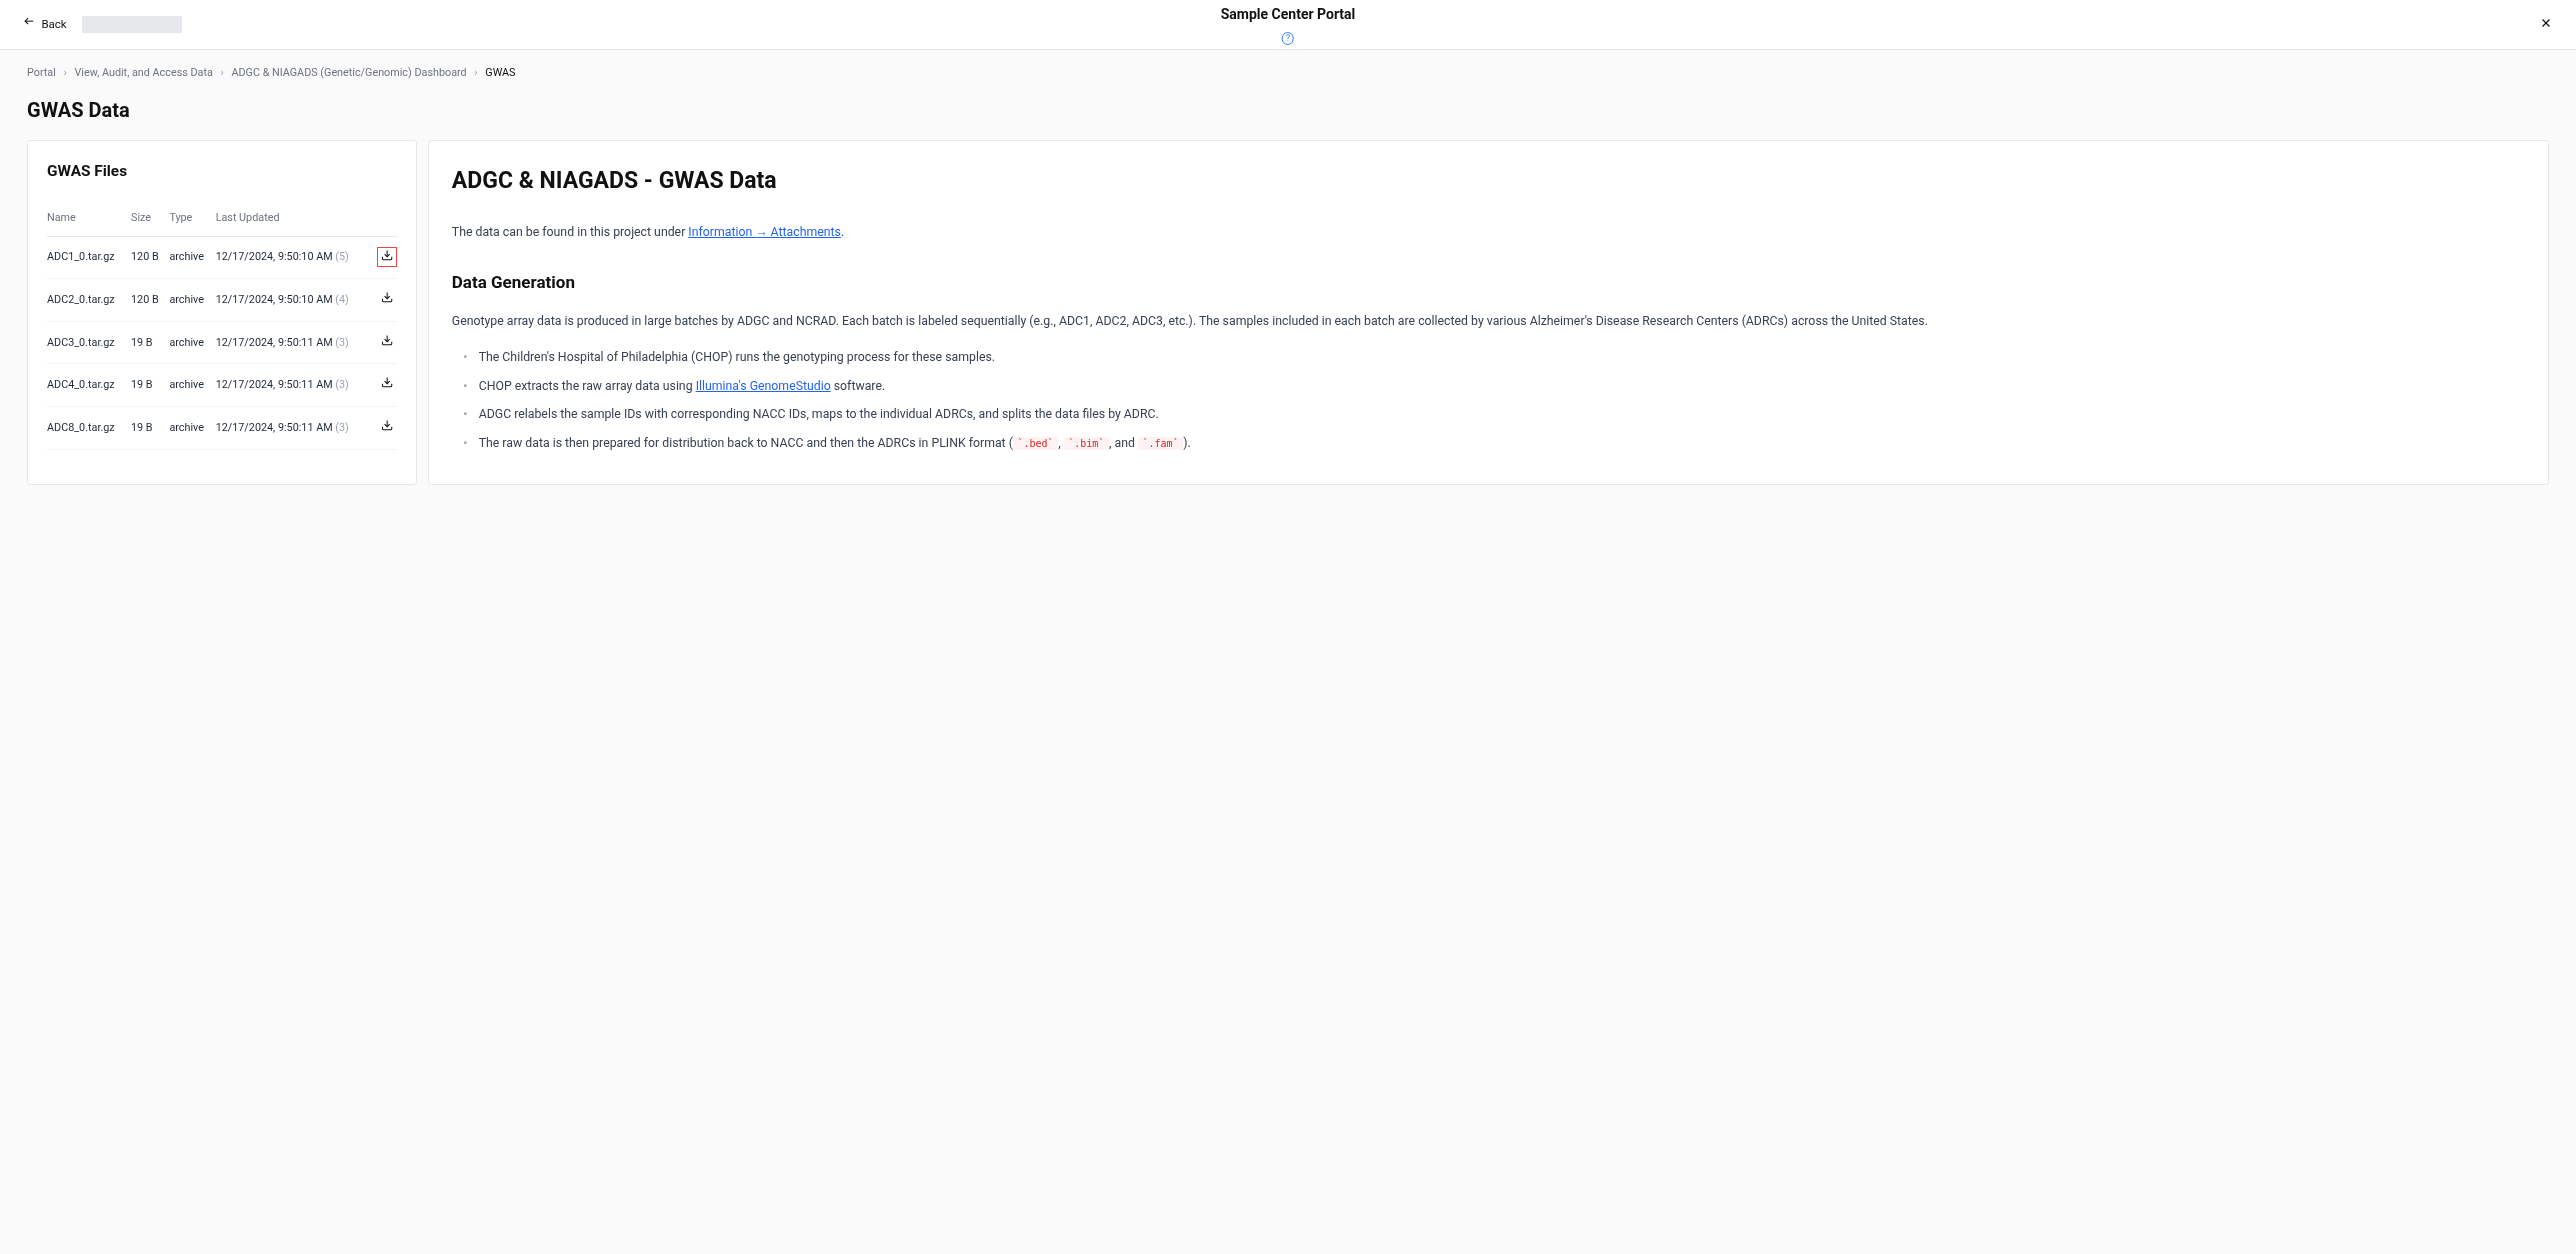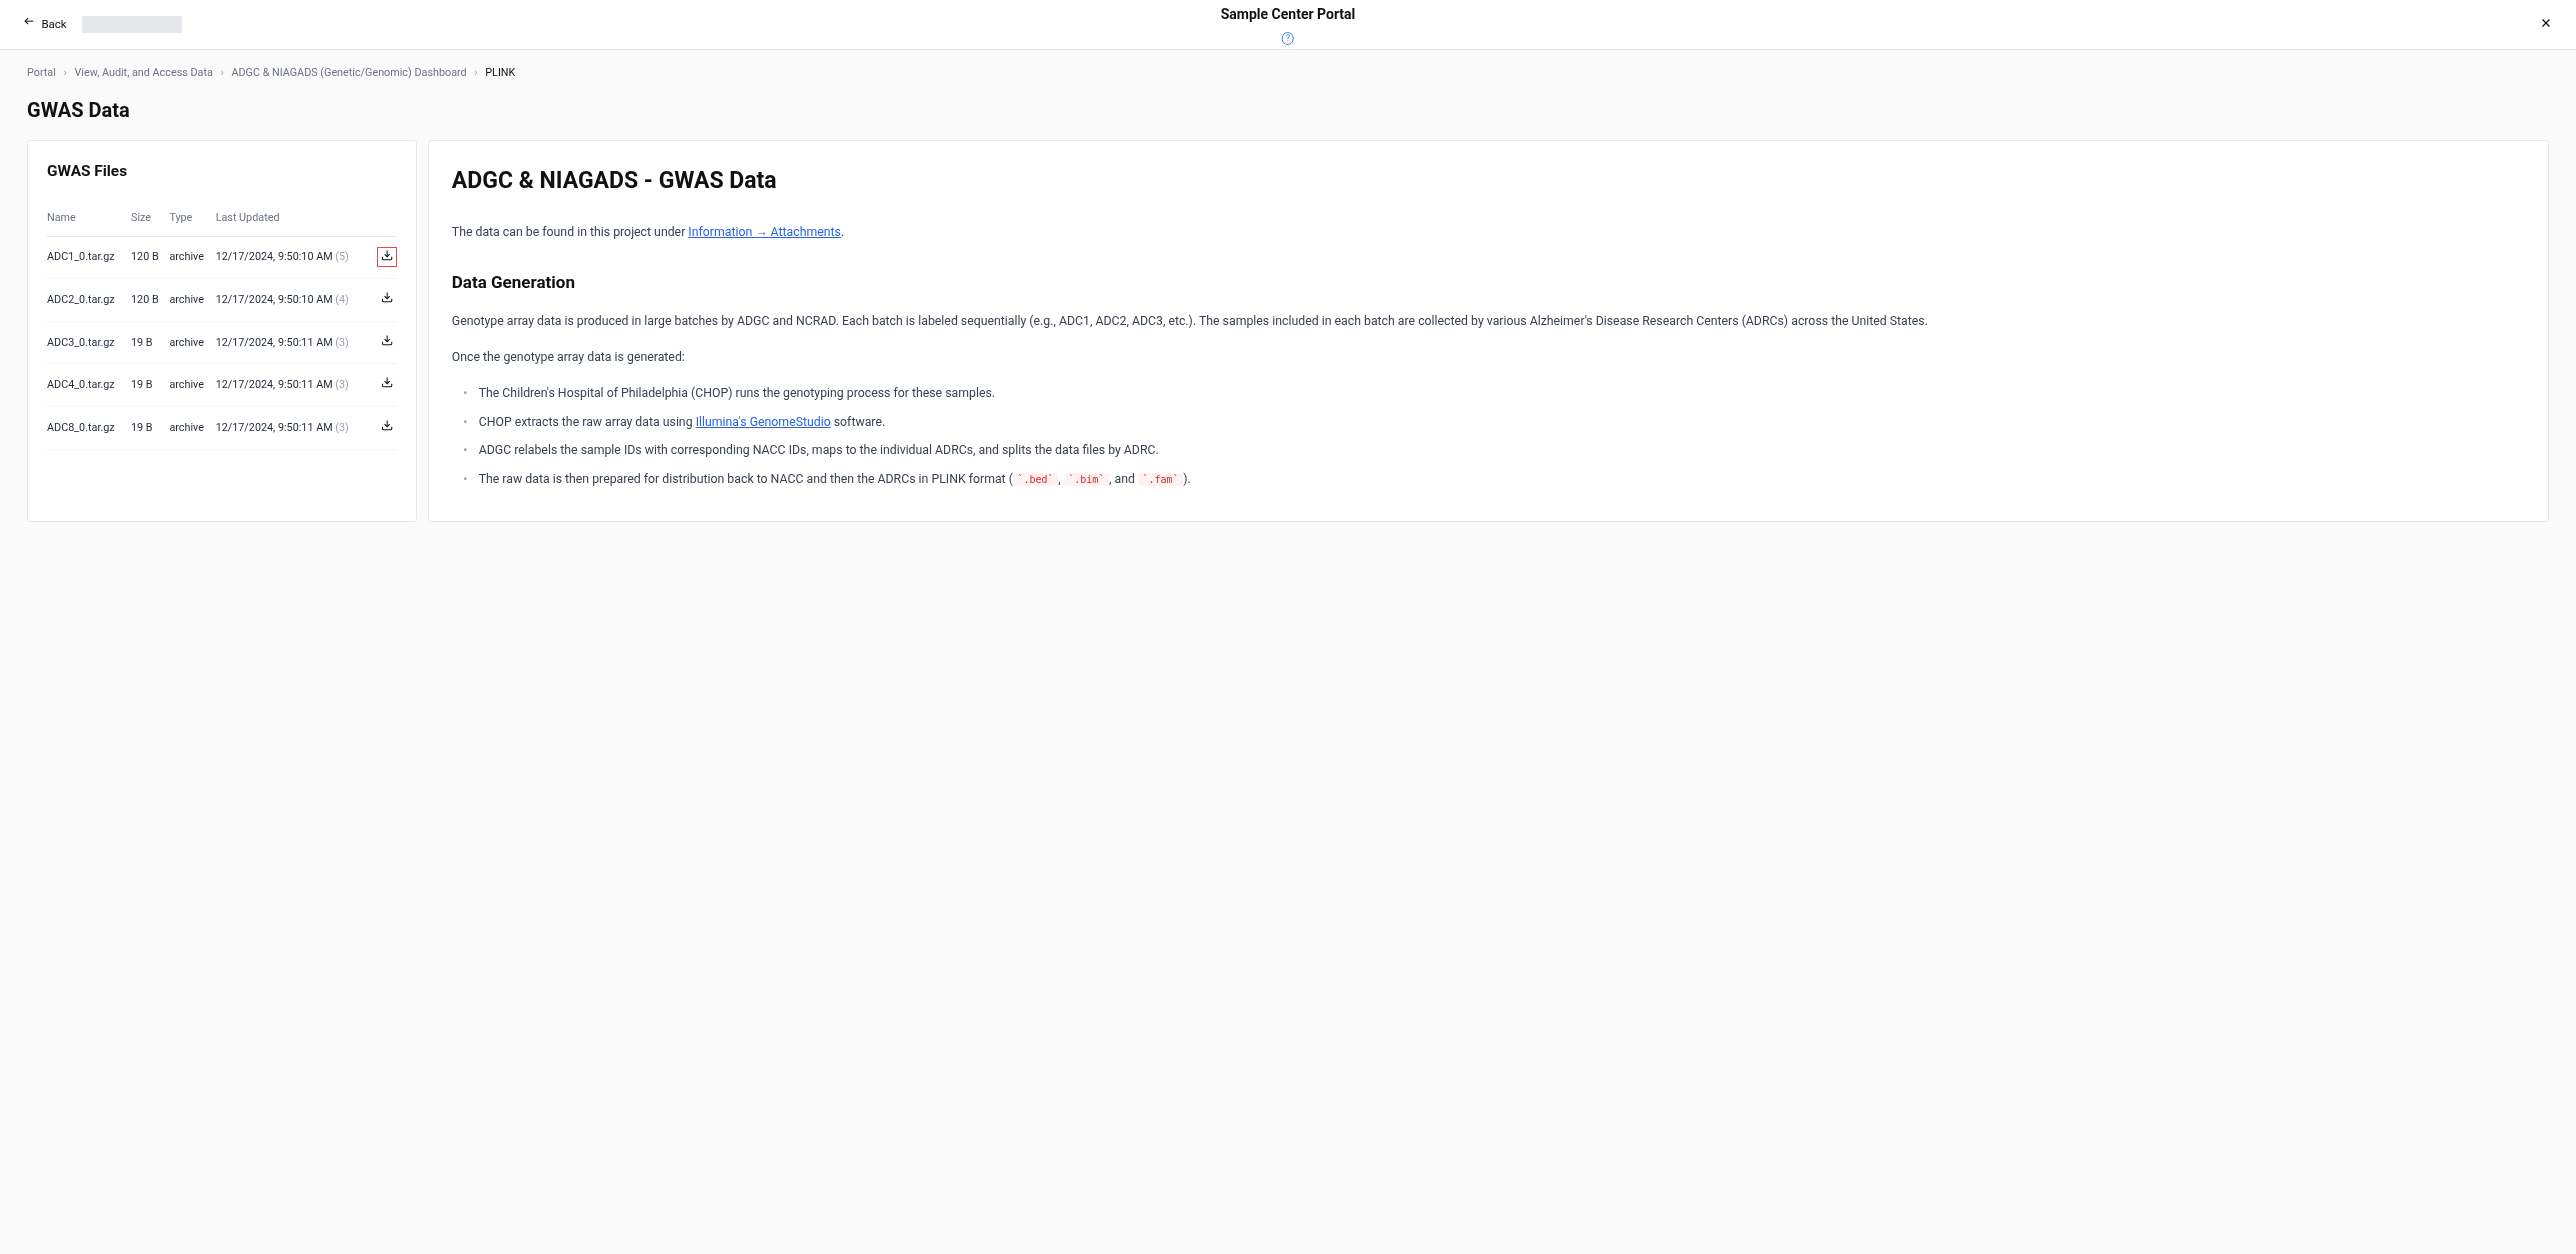--- a/index.html
+++ b/index.html
@@ -221,21 +221,21 @@
 
 <div class="page-content">
 
   <div class="breadcrumb">
     <a>Portal</a>
     <span class="sep">›</span>
     <a>View, Audit, and Access Data</a>
     <span class="sep">›</span>
     <a>ADGC &amp; NIAGADS (Genetic/Genomic) Dashboard</a>
     <span class="sep">›</span>
-    <span class="current">PLINK</span>
+    <span class="current">GWAS</span>
   </div>
 
   <h1 class="page-title">GWAS Data</h1>
 
   <div class="layout">
 
     <div class="left-panel">
       <h2>GWAS Files</h2>
       <table class="file-table">
         <thead>
@@ -317,21 +317,20 @@
       </table>
     </div>
 
     <div class="right-panel">
       <h1>ADGC &amp; NIAGADS - GWAS Data</h1>
       <p>
         <span>The data can be found in this project under </span><a href="#">Information → Attachments</a><span>.</span>
       </p>
       <h2>Data Generation</h2>
       <p>Genotype array data is produced in large batches by ADGC and NCRAD. Each batch is labeled sequentially (e.g., ADC1, ADC2, ADC3, etc.). The samples included in each batch are collected by various Alzheimer's Disease Research Centers (ADRCs) across the United States.</p>
-      <p>Once the genotype array data is generated:</p>
       <ul>
         <li>The Children's Hospital of Philadelphia (CHOP) runs the genotyping process for these samples.</li>
         <li>
           <span>CHOP extracts the raw array data using </span><a href="#">Illumina's GenomeStudio</a><span> software.</span>
         </li>
         <li>ADGC relabels the sample IDs with corresponding NACC IDs, maps to the individual ADRCs, and splits the data files by ADRC.</li>
         <li>
           <span>The raw data is then prepared for distribution back to NACC and then the ADRCs in PLINK format (</span><code>`.bed`</code><span>, </span><code>`.bim`</code><span>, and </span><code>`.fam`</code><span>).</span>
         </li>
       </ul>

